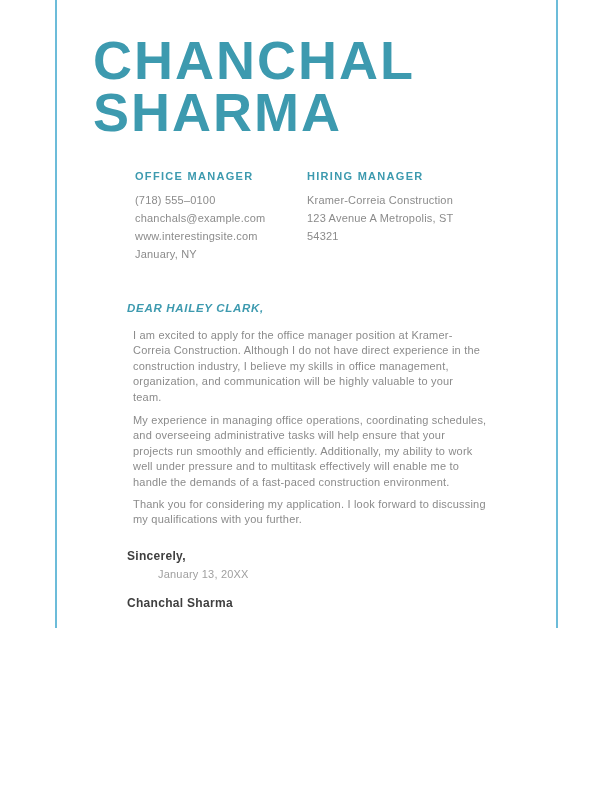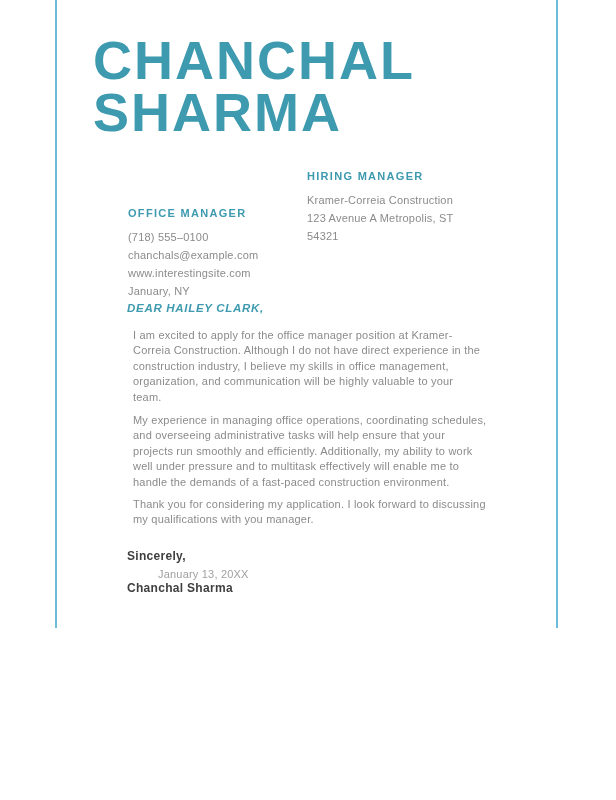--- a/index.html
+++ b/index.html
@@ -35,21 +35,21 @@
     line-height: 52px;
     font-weight: 700;
     letter-spacing: 2px;
   }
   .name-line { display: block; }
 
   .col {
     position: absolute;
     top: 170px;
   }
-  .col.sender    { left: 128px; margin-top: 37px; }
+  .col.sender    { left: 135px; }
   .col.recipient { left: 307px; }
 
   .col-heading {
     color: #3d9aaf;
     font-size: 11px;
     font-weight: 700;
     letter-spacing: 1.3px;
     line-height: 13px;
     margin-bottom: 8px;
   }
@@ -96,21 +96,21 @@
     top: 549px;
     color: #3f3f3f;
     font-size: 12px;
     font-weight: 700;
     letter-spacing: 0.3px;
     text-align: right;
   }
   .signature {
     position: absolute;
     left: 127px;
-    top: 581px;
+    top: 596px;
     color: #3f3f3f;
     font-size: 12px;
     font-weight: 700;
     letter-spacing: 0.3px;
   }
   .date {
     position: absolute;
     left: 127px;
     top: 568px;
     color: #a0a0a0;
@@ -153,19 +153,19 @@
 Correia Construction. Although I do not have direct experience in the
 construction industry, I believe my skills in office management,
 organization, and communication will be highly valuable to your
 team.</p>
   <p class="para p2">My experience in managing office operations, coordinating schedules,
 and overseeing administrative tasks will help ensure that your
 projects run smoothly and efficiently. Additionally, my ability to work
 well under pressure and to multitask effectively will enable me to
 handle the demands of a fast-paced construction environment.</p>
   <p class="para p3">Thank you for considering my application. I look forward to discussing
-my qualifications with you manager.</p>
+my qualifications with you further.</p>
 
   <div class="closing">Sincerely,</div>
   <div class="signature">Chanchal Sharma</div>
   <div class="date">January 13, 20XX</div>
 
 </div>
 
 </body></html>

